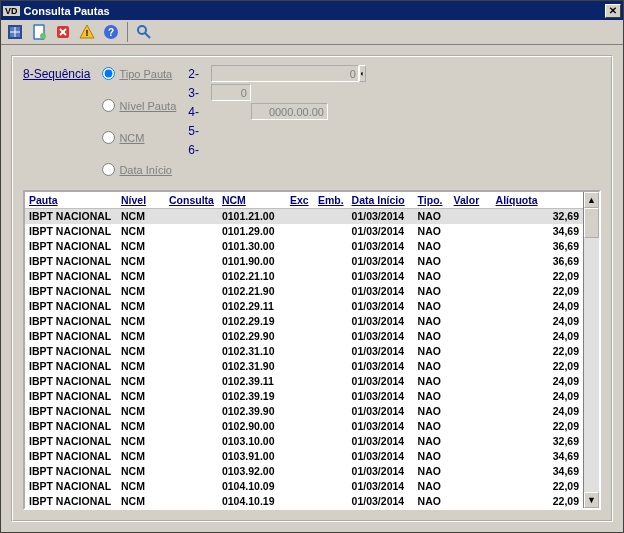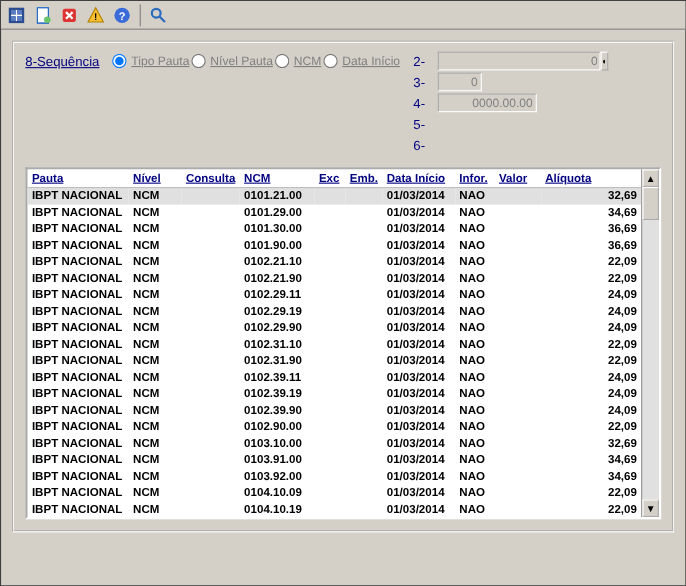--- a/index.html
+++ b/index.html
@@ -82,21 +82,21 @@
     margin-bottom:6px;
   }
   .seq-label {
     color:#000080;
     font-size:12px;
     text-decoration:underline;
     white-space:nowrap;
     padding-top:2px;
   }
   .radio-col {
-    display:flex; flex-direction:row; gap:2px;
+    display:flex; flex-direction:column; gap:15px;
   }
   .radio-row {
     display:flex; align-items:center; gap:4px; height:17px;
     color:#808080;
   }
   .radio-row input { margin:0; }
   .radio-row label { color:#808080; font-size:11px; text-decoration:underline; }
   .num-col {
     display:flex; flex-direction:column; gap:2px;
   }
@@ -113,21 +113,21 @@
   .txtfield {
     background:#d4d0c8;
     border:1px inset #fff;
     height:17px;
     color:#808080;
     font-size:11px;
     text-align:right;
     padding:0 3px;
   }
   .w40 { width:40px; }
-  .w90 { width:90px; }
+  .w90 { width:77px;margin-left:40px; }
   .spin {
     width:40px; height:17px; display:flex;
   }
   .spin .sf {
     flex:1; background:#d4d0c8; border:1px inset #fff; text-align:right; font-size:11px; color:#808080; padding-right:2px;
   }
   .spin .sb {
     width:14px; background:#d4d0c8; border:1px outset #fff; display:flex; align-items:center; justify-content:center; font-size:8px; cursor:pointer;
   }
   .btnrow { display:flex; gap:8px; margin-top:2px; }
@@ -200,20 +200,25 @@
   }
   .vscroll .thumb {
     position:absolute; top:0; left:0; right:0; height:30px;
     background:#d4d0c8; border:1px outset #fff;
   }
 </style>
 </head>
 <body>
 
 <div class="window">
+  <div class="titlebar">
+    <span class="favlab">VD</span>
+    <span class="title">Consulta Pautas</span>
+    <div class="closebtn">✕</div>
+  </div>
 
   <div class="toolbar">
     <div class="tbicon">
       <svg width="16" height="16">
           <rect x="1" y="1" width="14" height="14" fill="#2a4b8d"></rect>
           <rect x="3" y="3" width="10" height="10" fill="#5a7bc0"></rect>
           <line x1="3" y1="8" x2="13" y2="8" stroke="#fff"></line>
           <line x1="8" y1="3" x2="8" y2="13" stroke="#fff"></line>
         </svg>
     </div>
@@ -320,21 +325,21 @@
             </colgroup>
             <thead>
               <tr>
                 <th>Pauta</th>
                 <th>Nível</th>
                 <th>Consulta</th>
                 <th>NCM</th>
                 <th>Exc</th>
                 <th>Emb.</th>
                 <th>Data Início</th>
-                <th>Infor.</th>
+                <th>Tipo.</th>
                 <th>Valor</th>
                 <th class="col-aliq">Alíquota</th>
               </tr>
             </thead>
             <tbody id="grid-body">
                 <tr class="sel">
                   <td>IBPT NACIONAL</td>
                   <td>NCM</td>
                   <td></td>
                   <td>0101.21.00</td>

